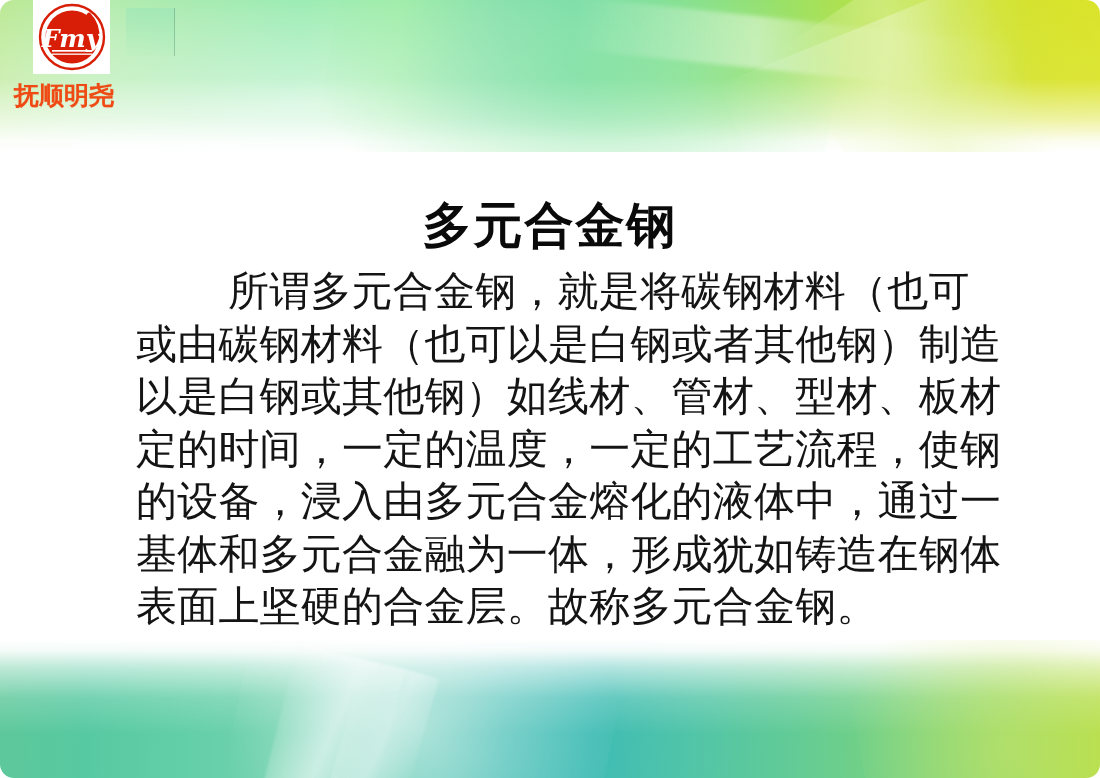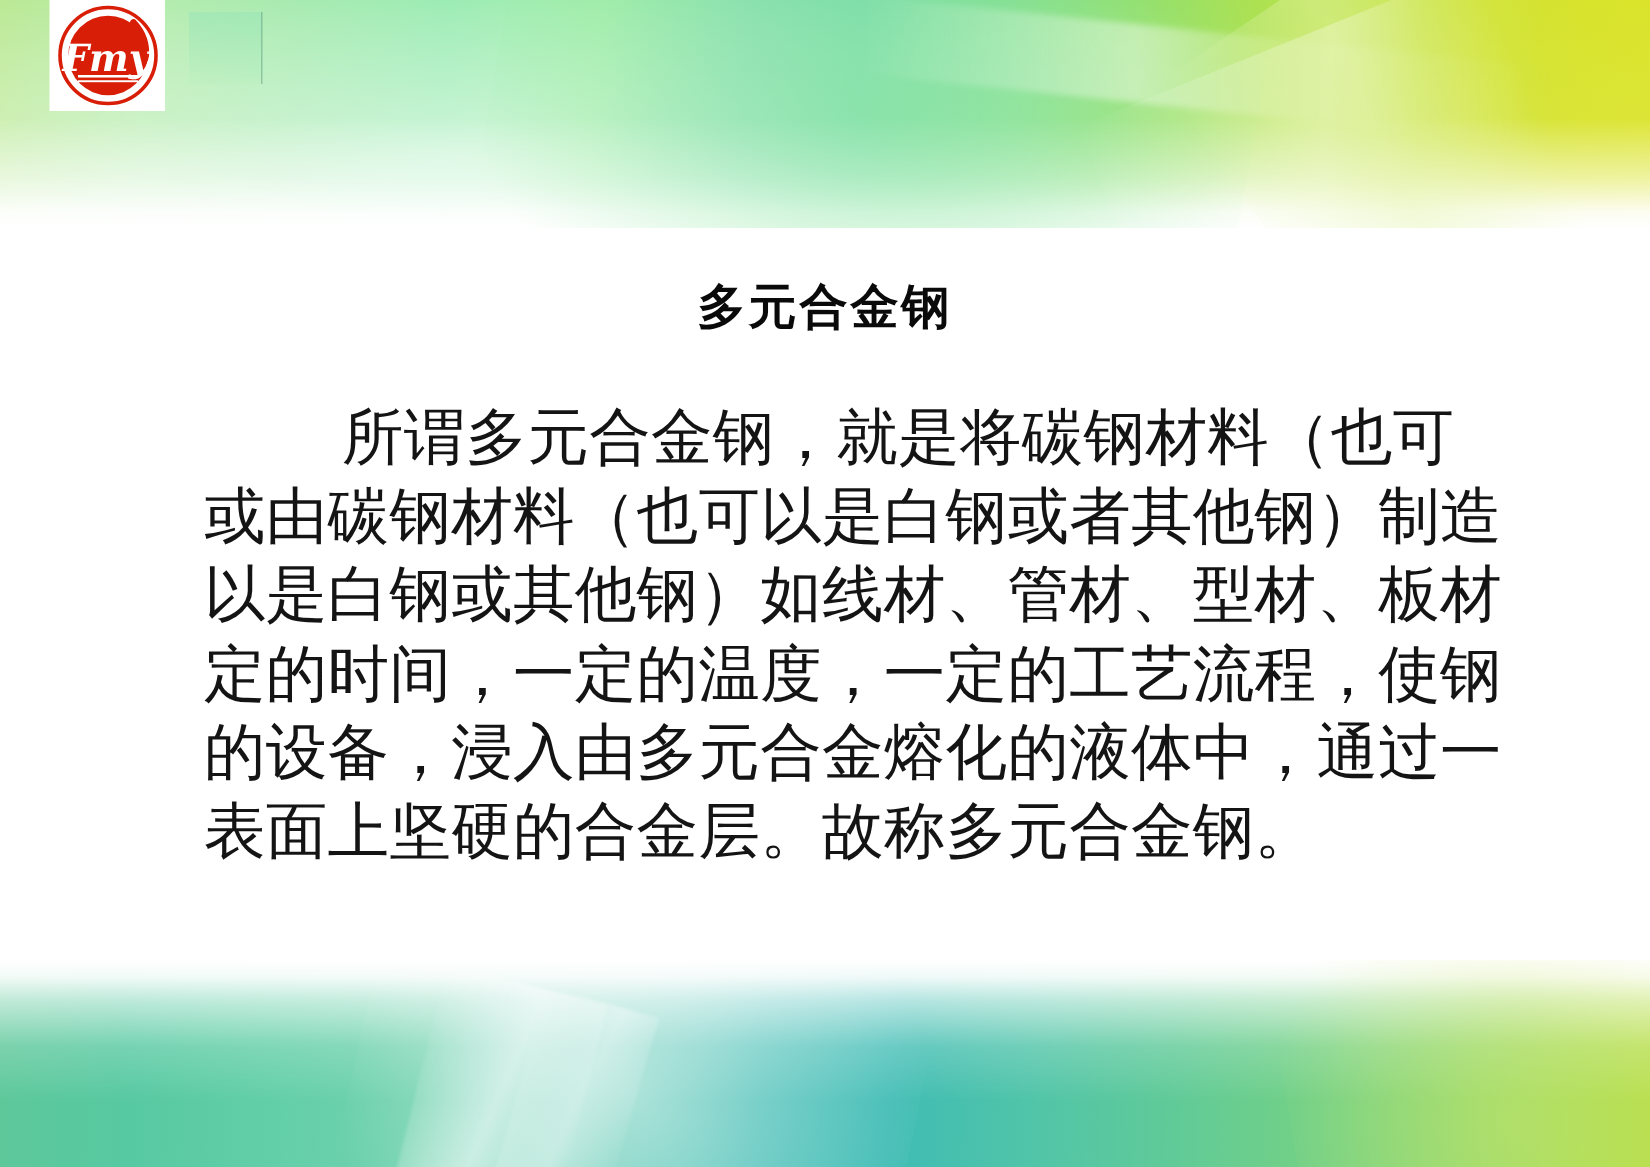--- a/index.html
+++ b/index.html
@@ -11,20 +11,21 @@
   body {
     font-family: "DejaVu Sans", "Liberation Sans", sans-serif;
   }
 
   .slide {
     position: relative;
     width: 1100px;
     height: 778px;
     overflow: hidden;
     background: #ffffff;
+    border-radius: 14px;
   }
 
   
   .band-top {
     position: absolute;
     left: 0; top: 0;
     width: 1100px;
     height: 152px;
     overflow: hidden;
   }
@@ -217,21 +218,21 @@
     text-shadow: 0 0 1px rgba(239,74,20,0.35);
   }
 
   
   .slide-title {
     position: absolute;
     left: 0; top: 166px;
     width: 1100px;
     text-align: center;
     font-family: "DejaVu Sans", "Liberation Sans", sans-serif;
-    font-size: 32px;
+    font-size: 49px;
     font-weight: bold;
     color: #0a0a0a;
     letter-spacing: 2px;
     line-height: 1.1;
   }
 
   
   .body-block {
     position: absolute;
     left: 136px; top: 265px;
@@ -267,29 +268,31 @@
     <svg class="logo-mark" width="70" height="68" viewBox="0 0 70 68">
       <circle cx="35" cy="34" r="32" fill="none" stroke="#d81e06" stroke-width="2.4"></circle>
       <circle cx="35" cy="34" r="26.5" fill="#d81e06"></circle>
       <path d="M52 12 A30 30 0 0 1 60 36" fill="none" stroke="#d81e06" stroke-width="4.5" stroke-linecap="round"></path>
       <text x="34" y="44" text-anchor="middle" font-family="'DejaVu Serif','Liberation Serif',serif" font-size="25" font-weight="bold" font-style="italic" fill="#ffffff">Fmy</text>
       <rect x="15" y="47" width="40" height="1.7" fill="#ffffff"></rect>
       <rect x="15" y="50.5" width="40" height="1.3" fill="#ffffff"></rect>
     </svg>
   </div>
 
+  <div class="logo-caption">抚顺明尧</div>
 
   <h1 class="slide-title">多元合金钢</h1>
 
   <div class="body-block">
     <div class="body-line indent">所谓多元合金钢，就是将碳钢材料（也可</div>
     <div class="body-line">或由碳钢材料（也可以是白钢或者其他钢）制造</div>
     <div class="body-line">以是白钢或其他钢）如线材、管材、型材、板材</div>
     <div class="body-line">定的时间，一定的温度，一定的工艺流程，使钢</div>
     <div class="body-line">的设备，浸入由多元合金熔化的液体中，通过一</div>
+    <div class="body-line">基体和多元合金融为一体，形成犹如铸造在钢体</div>
     <div class="body-line">表面上坚硬的合金层。故称多元合金钢。</div>
   </div>
 
   <div class="band-bottom">
     <div class="bb-base"></div>
     <div class="bb-sheen"></div>
     <div class="bb-streak1"></div>
     <div class="bb-streak2"></div>
     <div class="bb-glowright"></div>
   </div>

